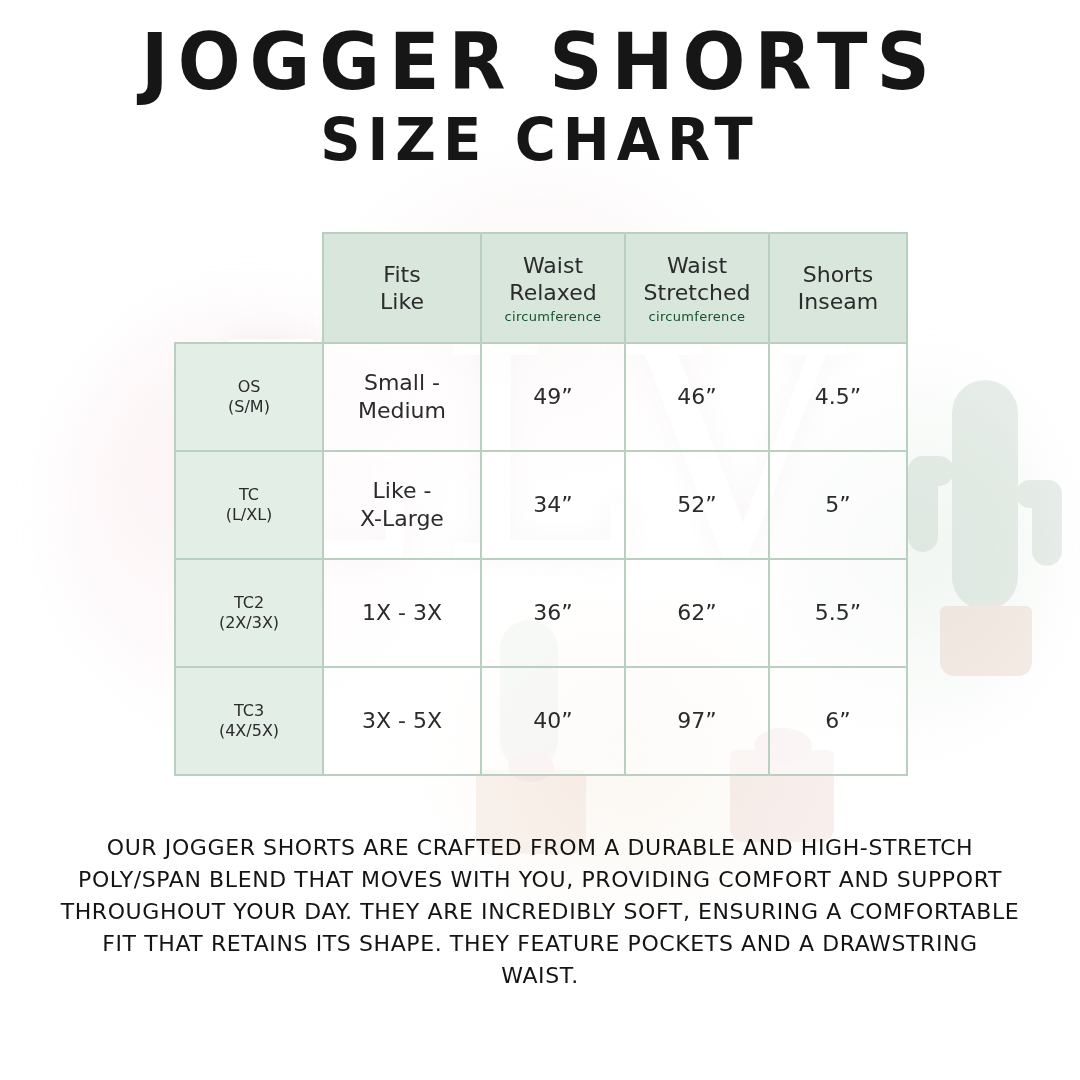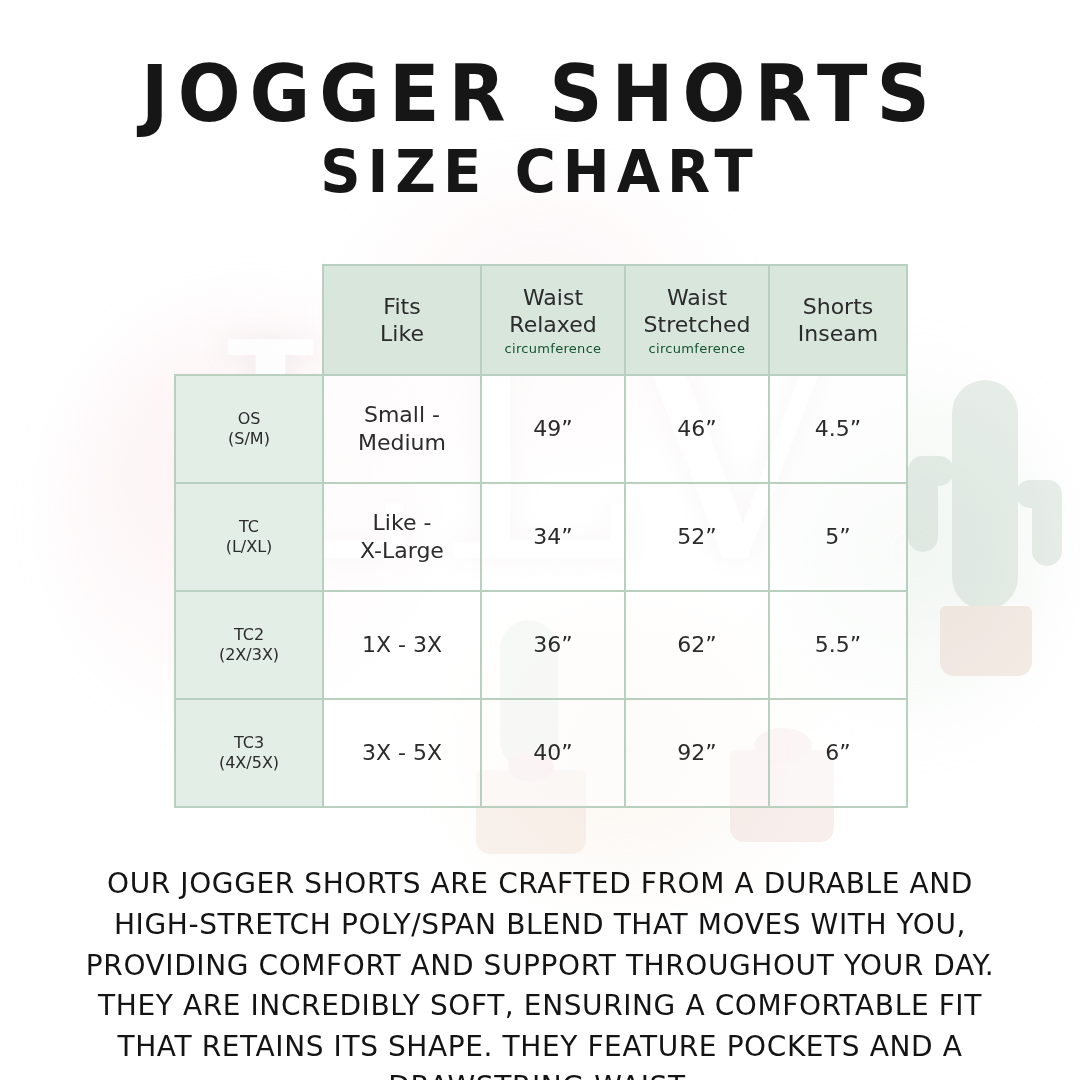--- a/index.html
+++ b/index.html
@@ -80,21 +80,21 @@
     position: absolute;
     background: #e0a2ae;
     border-radius: 50%;
   }
 
   
   .header {
     position: relative;
     z-index: 2;
     text-align: center;
-    padding-top: 56px;
+    padding-top: 24px;
   }
   .title-main {
     font-family: "DejaVu Sans", sans-serif;
     font-weight: bold;
     font-size: 74px;
     letter-spacing: 9px;
     color: #161616;
     line-height: 1.0;
     margin: 0;
     transform: scaleY(1.06);
@@ -171,21 +171,21 @@
   }
 
   
   .footer {
     position: relative;
     z-index: 2;
     margin: 56px auto 12px auto;
     width: 960px;
     text-align: center;
     font-family: "DejaVu Sans", sans-serif;
-    font-size: 28px;
+    font-size: 22px;
     letter-spacing: 0.6px;
     line-height: 1.45;
     color: #141414;
   }
 </style>
 </head>
 <body>
 
 <div class="bg-art">
   <div class="bg-blob blob-pink-left"></div>
@@ -294,20 +294,20 @@
       </tr>
       <tr>
         <td class="size-col">
           <span>TC3</span>
           <span class="l2">(4X/5X)</span>
         </td>
         <td>
           <span>3X - 5X</span>
         </td>
         <td>40”</td>
-        <td>92”</td>
+        <td>97”</td>
         <td>6”</td>
       </tr>
     </tbody>
   </table>
 </div>
 
 <div class="footer">OUR JOGGER SHORTS ARE CRAFTED FROM A DURABLE AND HIGH-STRETCH POLY/SPAN BLEND THAT MOVES WITH YOU, PROVIDING COMFORT AND SUPPORT THROUGHOUT YOUR DAY. THEY ARE INCREDIBLY SOFT, ENSURING A COMFORTABLE FIT THAT RETAINS ITS SHAPE. THEY FEATURE POCKETS AND A DRAWSTRING WAIST.</div>
 
 </body></html>

